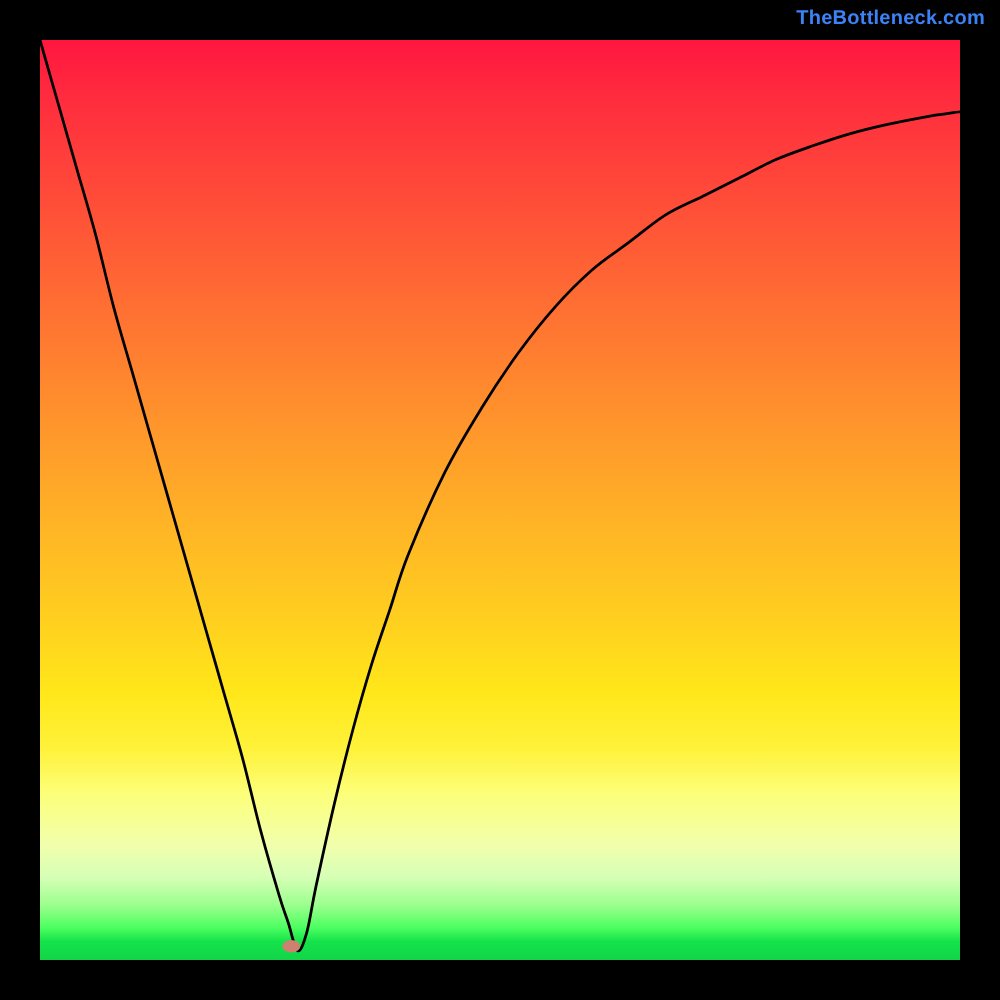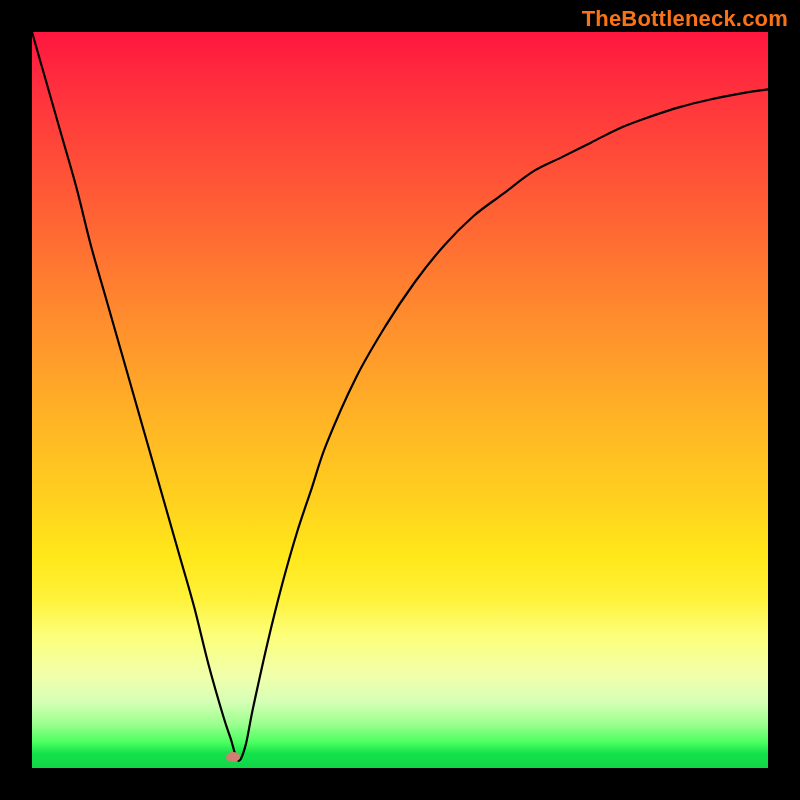--- a/index.html
+++ b/index.html
@@ -40,22 +40,22 @@
       #9cff8e 94%,
       #4cff60 96.5%,
       #14e24b 98%,
       #12d548 100%
     );
   }
   .watermark {
     position: absolute;
     top: 6px;
     right: 12px;
-    color: #f97316;
-    font-size: 22px;
+    color: #3b82f6;
+    font-size: 16px;
     font-weight: 600;
     letter-spacing: 0.2px;
     user-select: none;
   }
   svg.curve {
     position: absolute;
     left: 0;
     top: 0;
     width: 736px;
     height: 736px;

